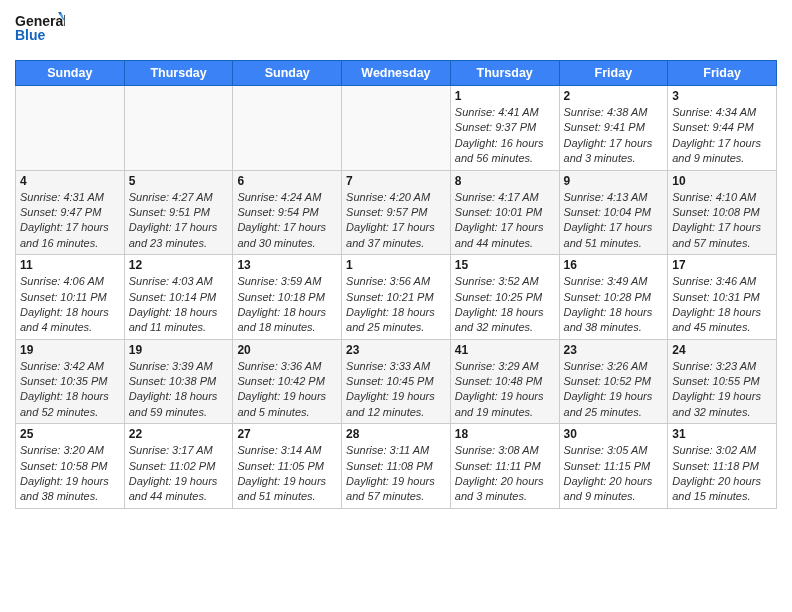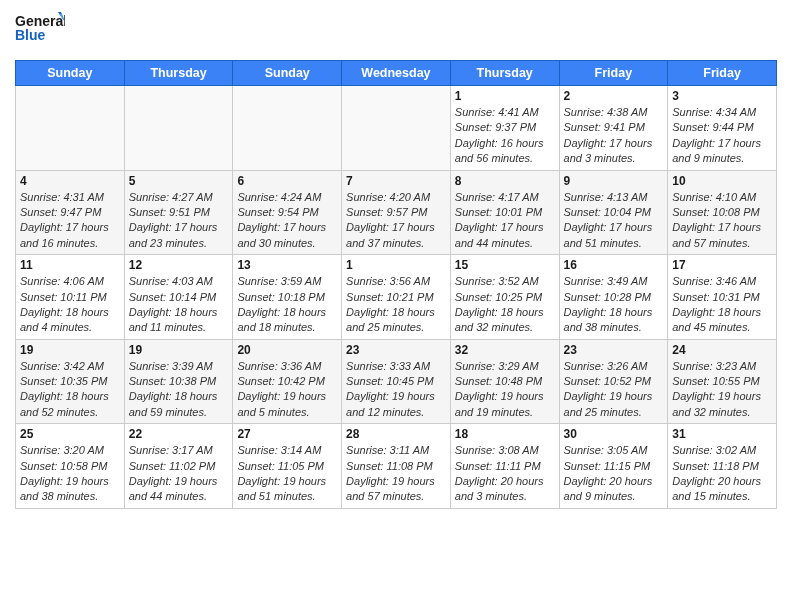--- a/index.html
+++ b/index.html
@@ -208,21 +208,21 @@
           </td>
           <td>
             <div class="day-number">20</div>
             <div class="day-info">Sunrise: 3:36 AM<br>Sunset: 10:42 PM<br>Daylight: 19 hours and 5 minutes.</div>
           </td>
           <td>
             <div class="day-number">23</div>
             <div class="day-info">Sunrise: 3:33 AM<br>Sunset: 10:45 PM<br>Daylight: 19 hours and 12 minutes.</div>
           </td>
           <td>
-            <div class="day-number">32</div>
+            <div class="day-number">41</div>
             <div class="day-info">Sunrise: 3:29 AM<br>Sunset: 10:48 PM<br>Daylight: 19 hours and 19 minutes.</div>
           </td>
           <td>
             <div class="day-number">23</div>
             <div class="day-info">Sunrise: 3:26 AM<br>Sunset: 10:52 PM<br>Daylight: 19 hours and 25 minutes.</div>
           </td>
           <td>
             <div class="day-number">24</div>
             <div class="day-info">Sunrise: 3:23 AM<br>Sunset: 10:55 PM<br>Daylight: 19 hours and 32 minutes.</div>
           </td>

